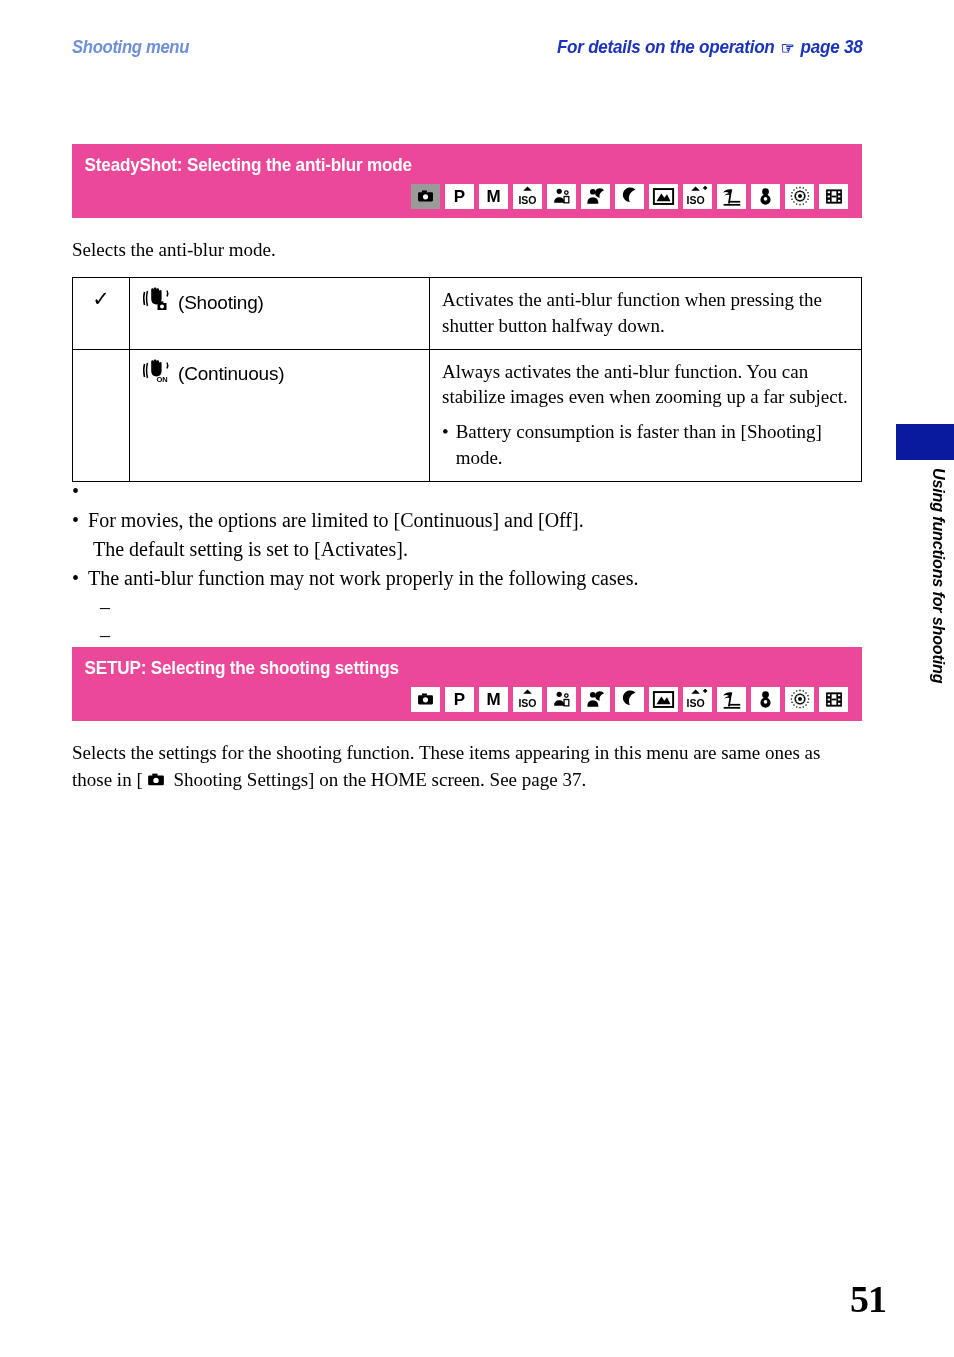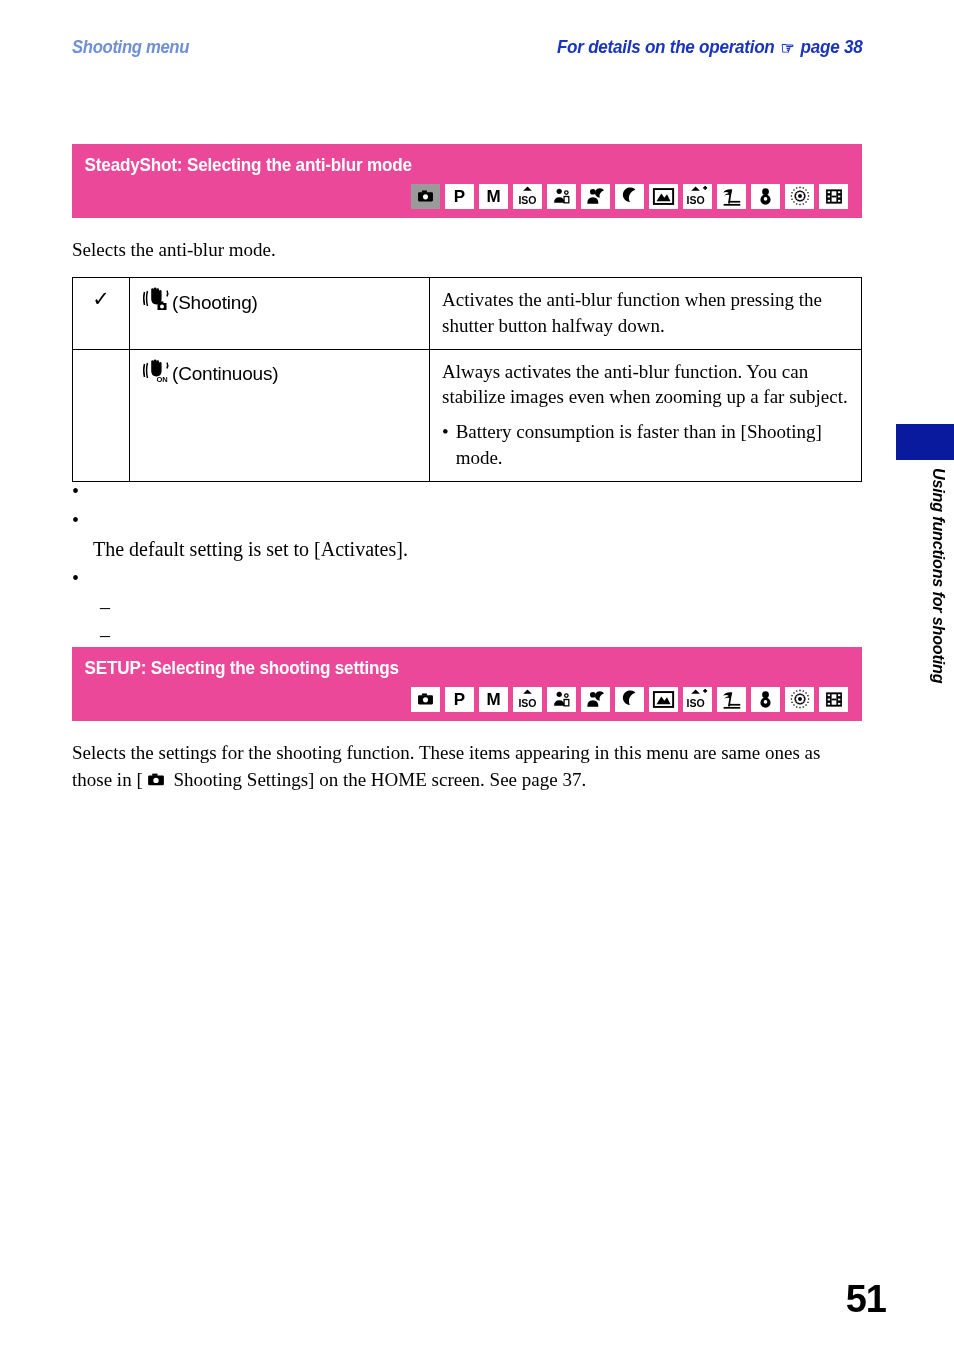--- a/index.html
+++ b/index.html
@@ -141,21 +141,21 @@
   .col-opt   { width: 275px; }
   .col-desc  { }
   .check-mark {
     font-size: 21px;
     line-height: 1;
     display: inline-block;
   }
   .opt-label {
     display: flex;
     align-items: center;
-    gap: 0;
+    gap: 6px;
     font-family: "Liberation Sans", sans-serif;
     font-size: 19px;
     letter-spacing: -0.2px;
     white-space: nowrap;
   }
   .opt-label .name { font-family: "Liberation Sans", sans-serif; }
   .sub-bullet {
     margin-top: 9px;
     display: flex;
     gap: 7px;
@@ -203,21 +203,21 @@
     text-orientation: mixed;
     transform: scaleY(0.95);
     transform-origin: top right;
   }
 
   
   .page-number {
     position: absolute;
     right: 68px;
     bottom: 36px;
-    font-family: Liberation Sans, sans-serif;
+    font-family: Liberation Serif, serif;
     font-weight: bold;
     font-size: 38px;
     color: #000;
     letter-spacing: -1px;
   }
 
   .inline-cam {
     display: inline-block;
     vertical-align: -3px;
     margin: 0 2px;
@@ -409,26 +409,28 @@
 
 <div class="notes" style="top:477px;" id="notes-list">
     <div>
       <div class="note-item">
         <span class="bullet">•</span>
       </div>
     </div>
     <div>
       <div class="note-item">
         <span class="bullet">•</span>
+        <span>For movies, the options are limited to [Continuous] and [Off].</span>
       </div>
       <div class="note-cont">The default setting is set to [Activates].</div>
     </div>
     <div>
       <div class="note-item">
         <span class="bullet">•</span>
+        <span>The anti-blur function may not work properly in the following cases.</span>
       </div>
       <div class="note-sub">
         <span class="dash">–</span>
       </div>
       <div class="note-sub">
         <span class="dash">–</span>
       </div>
     </div>
   </div>
 

